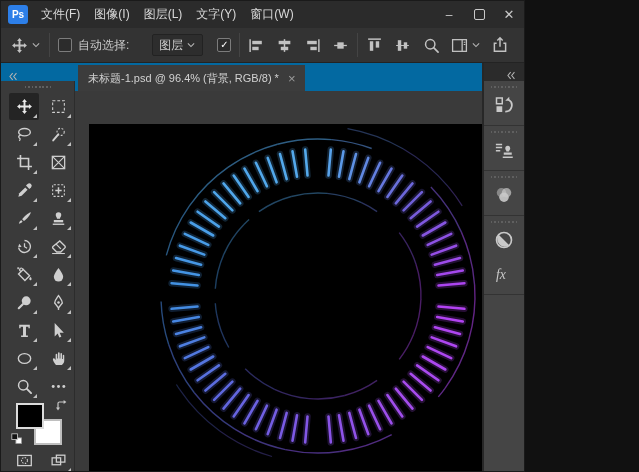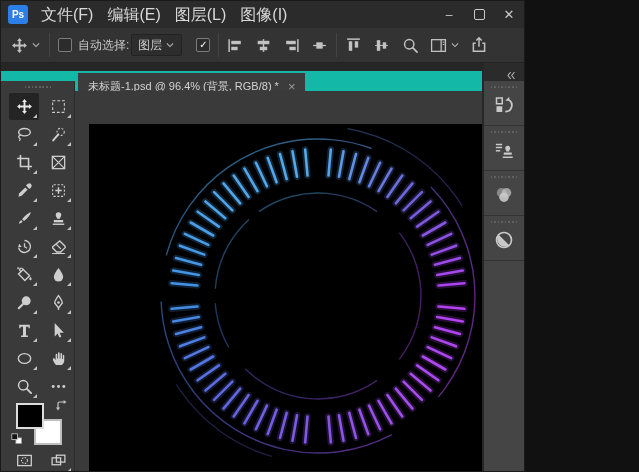--- a/index.html
+++ b/index.html
@@ -4,41 +4,41 @@
 <style>
   html,body{margin:0;padding:0;background:#111;}
   #app{position:relative;width:525px;height:472px;background:#262626;overflow:hidden;
        font-family:"Liberation Sans","DejaVu Sans",sans-serif;-webkit-font-smoothing:antialiased;
        border:1px solid #1a1a1a;box-sizing:border-box;}
   
   .titlebar{position:absolute;left:0;top:0;width:100%;height:27px;background:#2b2b2b;display:flex;align-items:center;}
   .pslogo{width:20px;height:19px;margin-left:7px;background:#2d7fe8;color:#fff;font-size:10px;font-weight:bold;
           display:flex;align-items:center;justify-content:center;border-radius:3px;flex:0 0 auto;}
   .menus{display:flex;margin-left:6px;height:100%;align-items:center;}
-  .menu-item{padding:0 7px;font-size:16px;color:#d9d9d9;line-height:27px;white-space:nowrap;cursor:default;}
+  .menu-item{padding:0 7px;font-size:12px;color:#d9d9d9;line-height:27px;white-space:nowrap;cursor:default;}
   .wincontrols{margin-left:auto;display:flex;align-items:center;height:100%;}
   .wc{width:30px;height:100%;display:flex;align-items:center;justify-content:center;color:#c9c9c9;font-size:12px;}
   .maxbox{display:inline-block;width:9px;height:9px;border:1px solid #c9c9c9;border-radius:2px;}
   .wc-close{font-size:13px;}
   
   .optionsbar{position:absolute;left:0;top:27px;width:100%;height:35px;background:#333333;border-bottom:1px solid #232323;
               display:flex;align-items:center;color:#c8c8c8;font-size:12px;box-sizing:border-box;}
   .vdiv{width:1px;height:24px;background:#444;margin:0 8px;flex:0 0 auto;}
   .opt-icon{width:17px;height:17px;color:#c2c2c2;display:inline-flex;flex:0 0 auto;}
   .opt-icon svg{width:100%;height:100%;}
   .chev{width:10px;height:10px;color:#b5b5b5;display:inline-flex;margin-left:3px;flex:0 0 auto;}
   .chev svg{width:100%;height:100%;}
   .cb{width:12px;height:12px;border:1px solid #7c7c7c;background:#2c2c2c;border-radius:2px;display:inline-flex;
       align-items:center;justify-content:center;color:#fff;font-size:10px;line-height:1;flex:0 0 auto;}
   .optlabel{margin-left:6px;white-space:nowrap;}
   .dropdown{height:20px;background:#2d2d2d;border:1px solid #222;border-radius:2px;display:inline-flex;align-items:center;
-            padding:0 6px;margin-left:2px;color:#cccccc;}
+            padding:0 6px;margin-left:23px;color:#cccccc;}
   .icongrp{display:flex;align-items:center;gap:11px;}
   
-  .tabbar{position:absolute;left:0;top:70px;width:100%;height:28px;background:#14b8a6;}
+  .tabbar{position:absolute;left:0;top:62px;width:100%;height:28px;background:#0369a1;}
   .dockbtn{position:absolute;width:14px;height:11px;color:#b3b3b3;}
   .dockbtn svg{width:100%;height:100%;}
   .tab{position:absolute;left:77px;top:2px;height:26px;background:#3c3c3c;display:flex;align-items:center;
        padding:0 10px;font-size:11px;color:#d2d2d2;white-space:nowrap;}
   .tabclose{margin-left:9px;color:#9a9a9a;font-size:13px;line-height:1;}
   
   .toolbar{position:absolute;left:0;top:80px;bottom:0;width:74px;background:#3a3a3a;border-right:1px solid #2c2c2c;box-sizing:border-box;}
   .grip{height:2px;width:26px;margin:5px auto 0;background:repeating-linear-gradient(90deg,#606060 0 1.5px,transparent 1.5px 3.5px);}
   .tool{position:absolute;width:30px;height:27px;display:flex;align-items:center;justify-content:center;border-radius:2px;color:#cfcfcf;}
   .tool .ticon{width:17px;height:17px;display:inline-flex;}
@@ -66,23 +66,24 @@
 </style>
 </head>
 <body>
 
 <div id="app">
 
   <div class="titlebar">
     <div class="pslogo">Ps</div>
     <div class="menus" id="menubar">
         <span class="menu-item">文件(F)</span>
-        <span class="menu-item">编辑(E)</span>
+        <span class="menu-item">图像(I)</span>
         <span class="menu-item">图层(L)</span>
-        <span class="menu-item">图像(I)</span>
+        <span class="menu-item">文字(Y)</span>
+        <span class="menu-item">窗口(W)</span>
       </div>
     <div class="wincontrols">
       <div class="wc">–</div>
       <div class="wc">
           <span class="maxbox"></span>
         </div>
       <div class="wc wc-close">✕</div>
     </div>
   </div>
 
@@ -638,16 +639,23 @@
       <div class="rp-sep"></div>
       <div class="grip"></div>
       <div class="panel-btn">
         <span class="picon">
           <svg viewBox="0 0 16 16" xmlns="http://www.w3.org/2000/svg">
             <circle cx="8" cy="8" r="6" fill="none" stroke="currentColor" stroke-width="1.3"></circle>
             <path d="M3.8 3.8a6 6 0 0 0 8.4 8.4z" fill="currentColor"></path>
           </svg>
         </span>
       </div>
+      <div class="panel-btn">
+        <span class="picon">
+          <svg viewBox="0 0 16 16" xmlns="http://www.w3.org/2000/svg">
+            <text x="1.5" y="12" font-size="11" font-style="italic" fill="currentColor" font-family="Liberation Serif,DejaVu Serif,serif">fx</text>
+          </svg>
+        </span>
+      </div>
       <div class="rp-sep"></div>
     </div>
 
 </div>
 
 </body></html>

